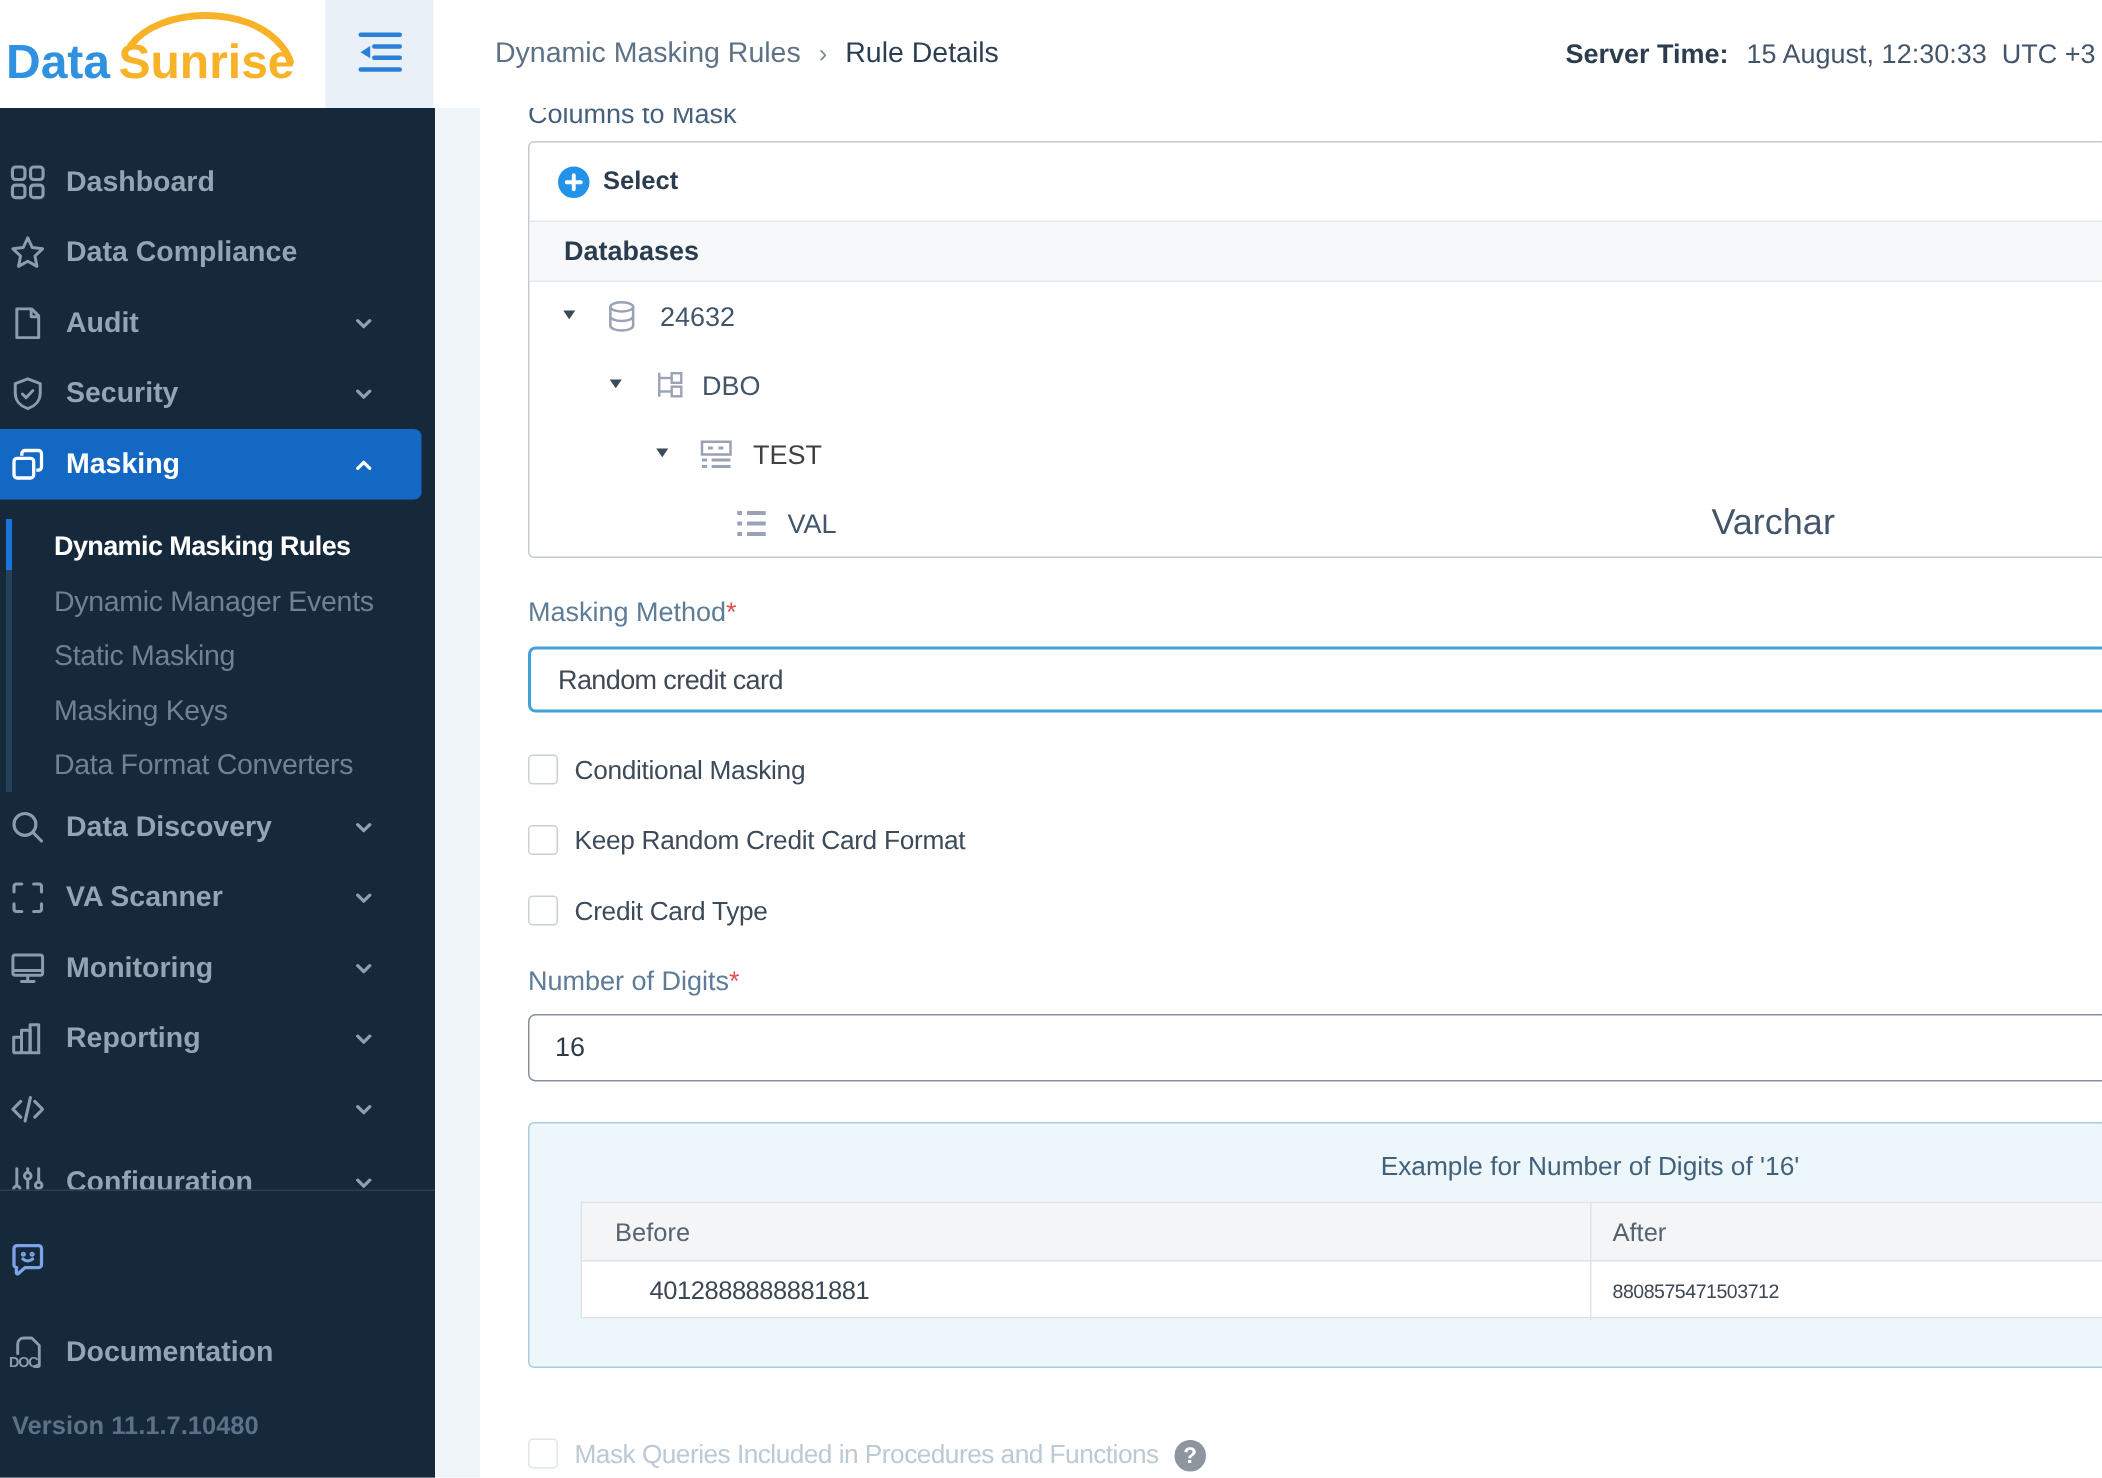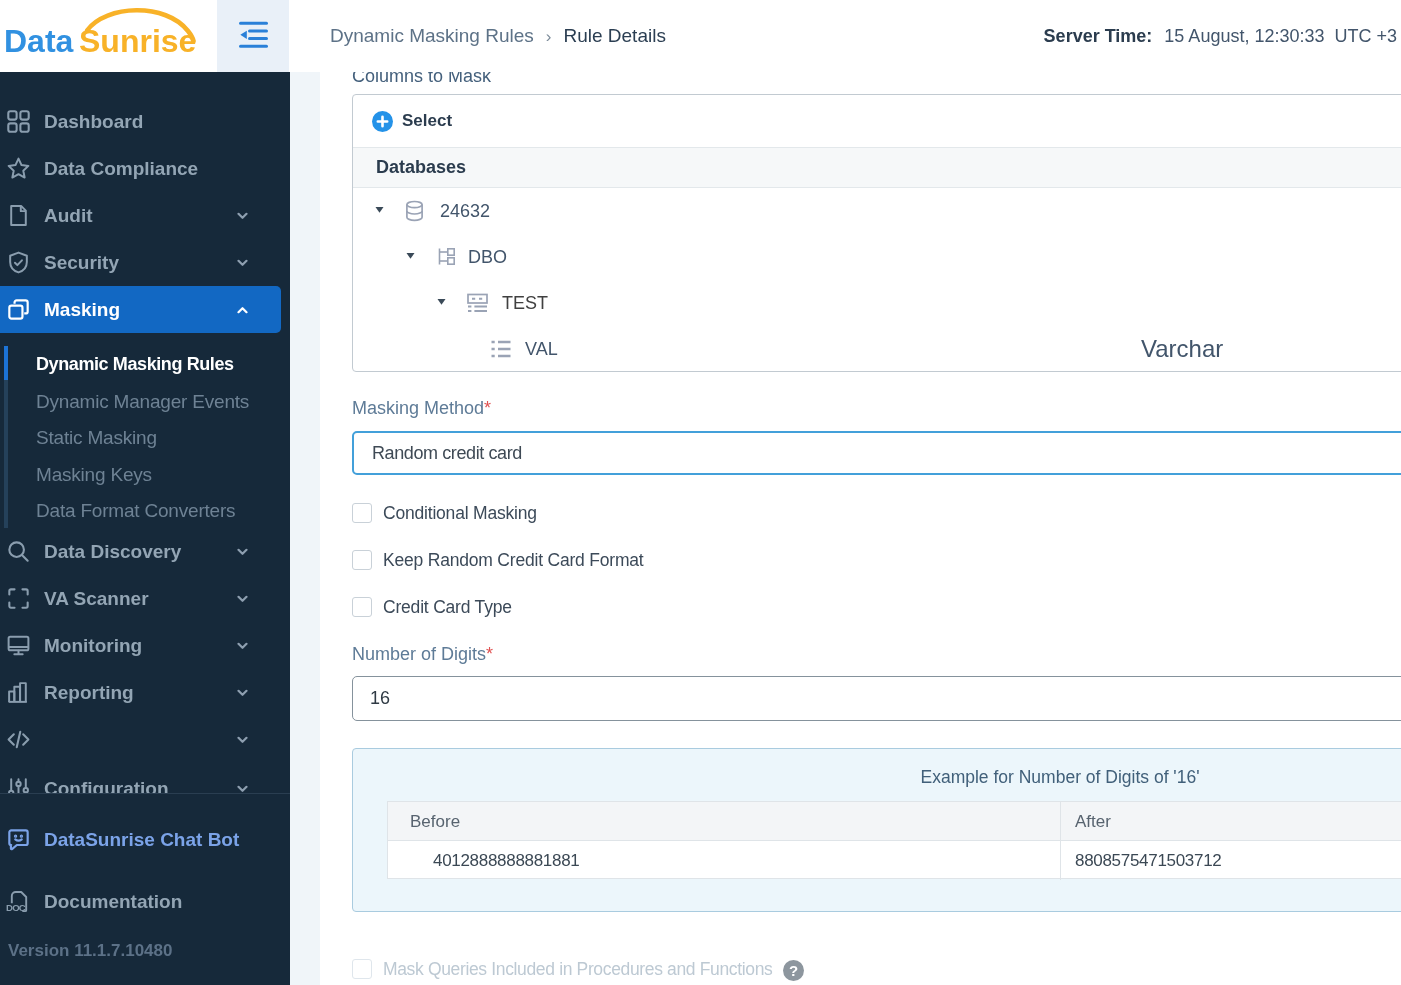--- a/index.html
+++ b/index.html
@@ -112,21 +112,21 @@
   <div class="abs" style="left:62px; top:676px; width:1416px; height:45px; border:1px solid #85929c; border-radius:5px; background:#fff; line-height:43px; padding-left:17px; font-size:18px; color:#2f3a44;">16</div>
 
   <div class="abs" style="left:62px; top:748px; width:1416px; height:164px; background:#ecf6fb; border:1px solid #a9cbdf; border-radius:4px;">
     <div style="text-align:center; margin-top:18px; font-size:17.5px; color:#41607a;">Example for Number of Digits of '16'</div>
     <div class="abs" style="left:34px; top:52px; width:1347px; height:78px; background:#fff; border:1px solid #dfe4e8;">
       <div class="abs" style="left:0; top:0; width:1347px; height:39px; background:#f3f5f7; border-bottom:1px solid #dfe4e8;"></div>
       <div class="abs" style="left:672px; top:0; width:1px; height:78px; background:#dfe4e8;"></div>
       <div class="abs" style="left:22px; top:0; height:39px; line-height:39px; font-size:17px; color:#57636f;">Before</div>
       <div class="abs" style="left:687px; top:0; height:39px; line-height:39px; font-size:17px; color:#57636f;">After</div>
       <div class="abs" style="left:21px; top:39px; height:39px; line-height:39px; font-size:17px; letter-spacing:-0.3px; color:#3b4854;margin-left:24px;">4012888888881881</div>
-      <div class="abs" style="left:687px; top:39px; height:39px; line-height:39px; font-size:17px; letter-spacing:-0.3px; color:#3b4854;">8808575471503712</div>
+      <div class="abs" style="left:687px; top:39px; height:39px; line-height:39px; font-size:13px; letter-spacing:-0.3px; color:#3b4854;">8808575471503712</div>
     </div>
   </div>
 
   <div class="abs" style="left:62px; top:959px; width:20px; height:20px; background:#fff; border:1px solid #dfe6ec; border-radius:3px;"></div>
   <div class="abs" style="left:93px; top:959px; line-height:21px; font-size:17.5px; letter-spacing:-0.35px; color:#bdc9d3; white-space:nowrap;">Mask Queries Included in Procedures and Functions</div>
   <div class="abs" style="left:493px; top:960px; width:21px; height:21px; border-radius:50%; background:#8d969e; color:#fff; text-align:center; line-height:21px; font-size:15px; font-weight:bold;">?</div>
 </div>
 
 <div id="header">
   <div id="logo">
@@ -280,21 +280,20 @@
   </div>
 
   <div style="position:absolute; left:0; top:721px; width:290px; height:192px; background:#16293a; border-top:1px solid #2a3e51;">
     <div class="nav-item" style="top:22px;">
       <svg class="ic" viewBox="0 0 24 24" fill="none" stroke="#7ba3e8" stroke-width="2.1">
           <path d="M5 3.3h14c1 0 1.8.8 1.8 1.8v10.4c0 1-.8 1.8-1.8 1.8h-8.6l-4.6 3.9c-.5.4-1.1 0-1.1-.6v-3.3H5c-1 0-1.8-.8-1.8-1.8V5.1c0-1 .8-1.8 1.8-1.8z" stroke-linejoin="round"></path>
           <circle cx="9.2" cy="8.8" r="0.55" fill="#7ba3e8"></circle>
           <circle cx="14.8" cy="8.8" r="0.55" fill="#7ba3e8"></circle>
           <path d="M8.9 11.9c1.8 1.5 4.4 1.5 6.2 0" stroke-linecap="round"></path>
         </svg>
-      <div class="tx" style="color:#7ba3e8;">DataSunrise Chat Bot</div>
     </div>
     <div class="nav-item" style="top:84px;">
       <svg class="ic" viewBox="0 0 25 25" fill="none" stroke="#8a9dae" stroke-width="1.9">
           <path d="M5.8 14.2V7c0-2.2 1.8-4 4-4h5.4l5 5v13.2c0 .5-.4.9-.9.9h-3" stroke-linejoin="round"></path>
           <text x="0" y="22.3" font-size="9.6" font-weight="bold" fill="#8a9dae" stroke="none" letter-spacing="-0.8" font-family="Liberation Sans">DOC</text>
         </svg>
       <div class="tx">Documentation</div>
     </div>
     <div style="position:absolute; left:8px; top:147px; font-size:17px; font-weight:bold; color:#5c7187; white-space:nowrap;">Version 11.1.7.10480</div>
   </div>

